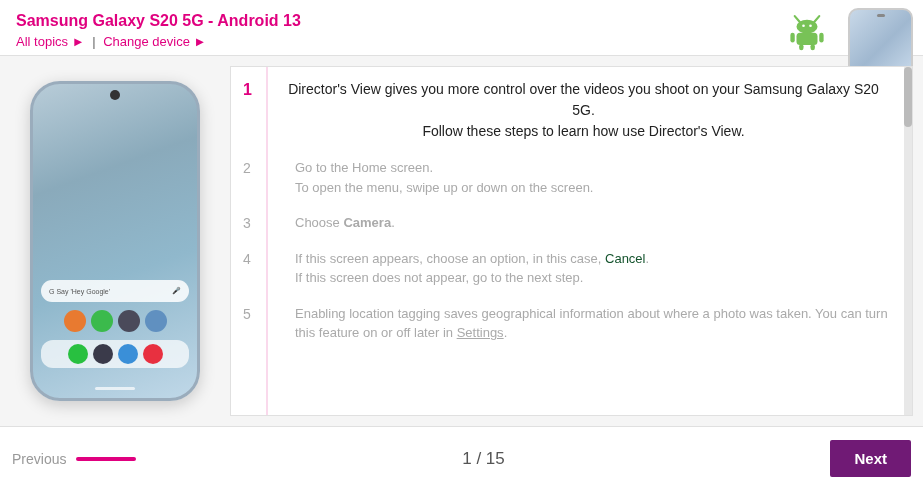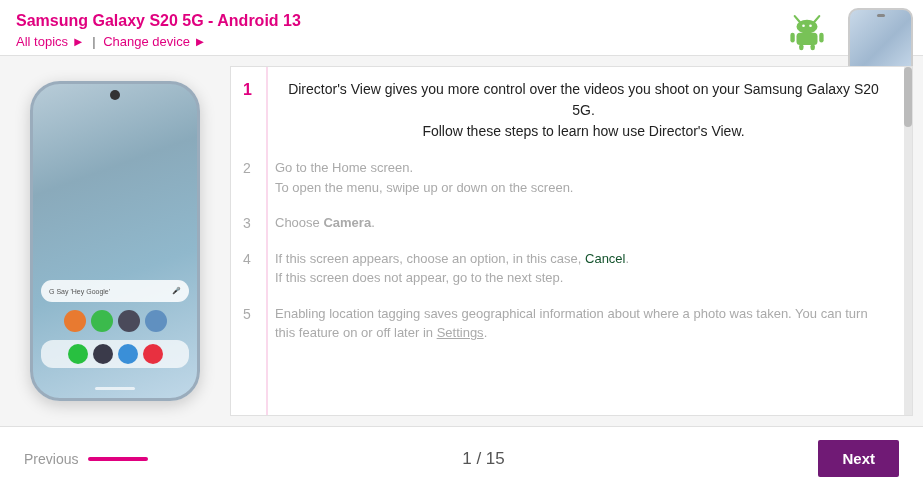--- a/index.html
+++ b/index.html
@@ -37,26 +37,26 @@
     
     .steps-section { flex: 1; background: #fff; margin: 10px 10px 10px 0; border: 1px solid #e0e0e0; overflow: hidden; position: relative; }
     .steps-scrollbar { position: absolute; right: 0; top: 0; bottom: 0; width: 8px; background: #e8e8e8; }
     .steps-scrollbar-thumb { position: absolute; top: 0; right: 0; width: 8px; height: 60px; background: #bbb; border-radius: 4px; }
     .steps-list { padding: 12px 20px 12px 12px; }
     .step-item { display: flex; margin-bottom: 16px; align-items: flex-start; }
     .step-number { min-width: 22px; font-size: 14px; color: #333; margin-right: 10px; margin-top: 2px; }
     .step-number.active { color: #e0007f; font-weight: bold; font-size: 16px; }
     .step-content { flex: 1; }
     .step-text { font-size: 13px; color: #333; line-height: 1.5; }
-    .step-text.dimmed { color: #aaa; }
+    .step-text.dimmed { color: #aaa; margin-left: 20px; }
     .step-text.active { color: #222; font-size: 14px; text-align: center; }
     .step-text .link { color: #14532d; }
 
     
-    .footer { height: 64px; display: flex; align-items: center; justify-content: space-between; padding: 0 24px; border-top: 1px solid #e0e0e0; background: #fff; }
+    .footer { height: 64px; display: flex; align-items: center; justify-content: space-between; padding: 0 12px; border-top: 1px solid #e0e0e0; background: #fff; }
     .footer-prev { font-size: 14px; color: #999; }
     .footer-progress-bar { display: flex; align-items: center; gap: 10px; }
     .progress-line { width: 60px; height: 4px; background: #e0007f; border-radius: 2px; }
     .footer-page { font-size: 17px; color: #555; }
     .footer-next { background: #701a75; color: #fff; border: none; padding: 10px 24px; font-size: 15px; font-weight: bold; cursor: pointer; border-radius: 2px; }
 
     
     .android-robot { width: 42px; height: 42px; }
   </style>
 </head>

